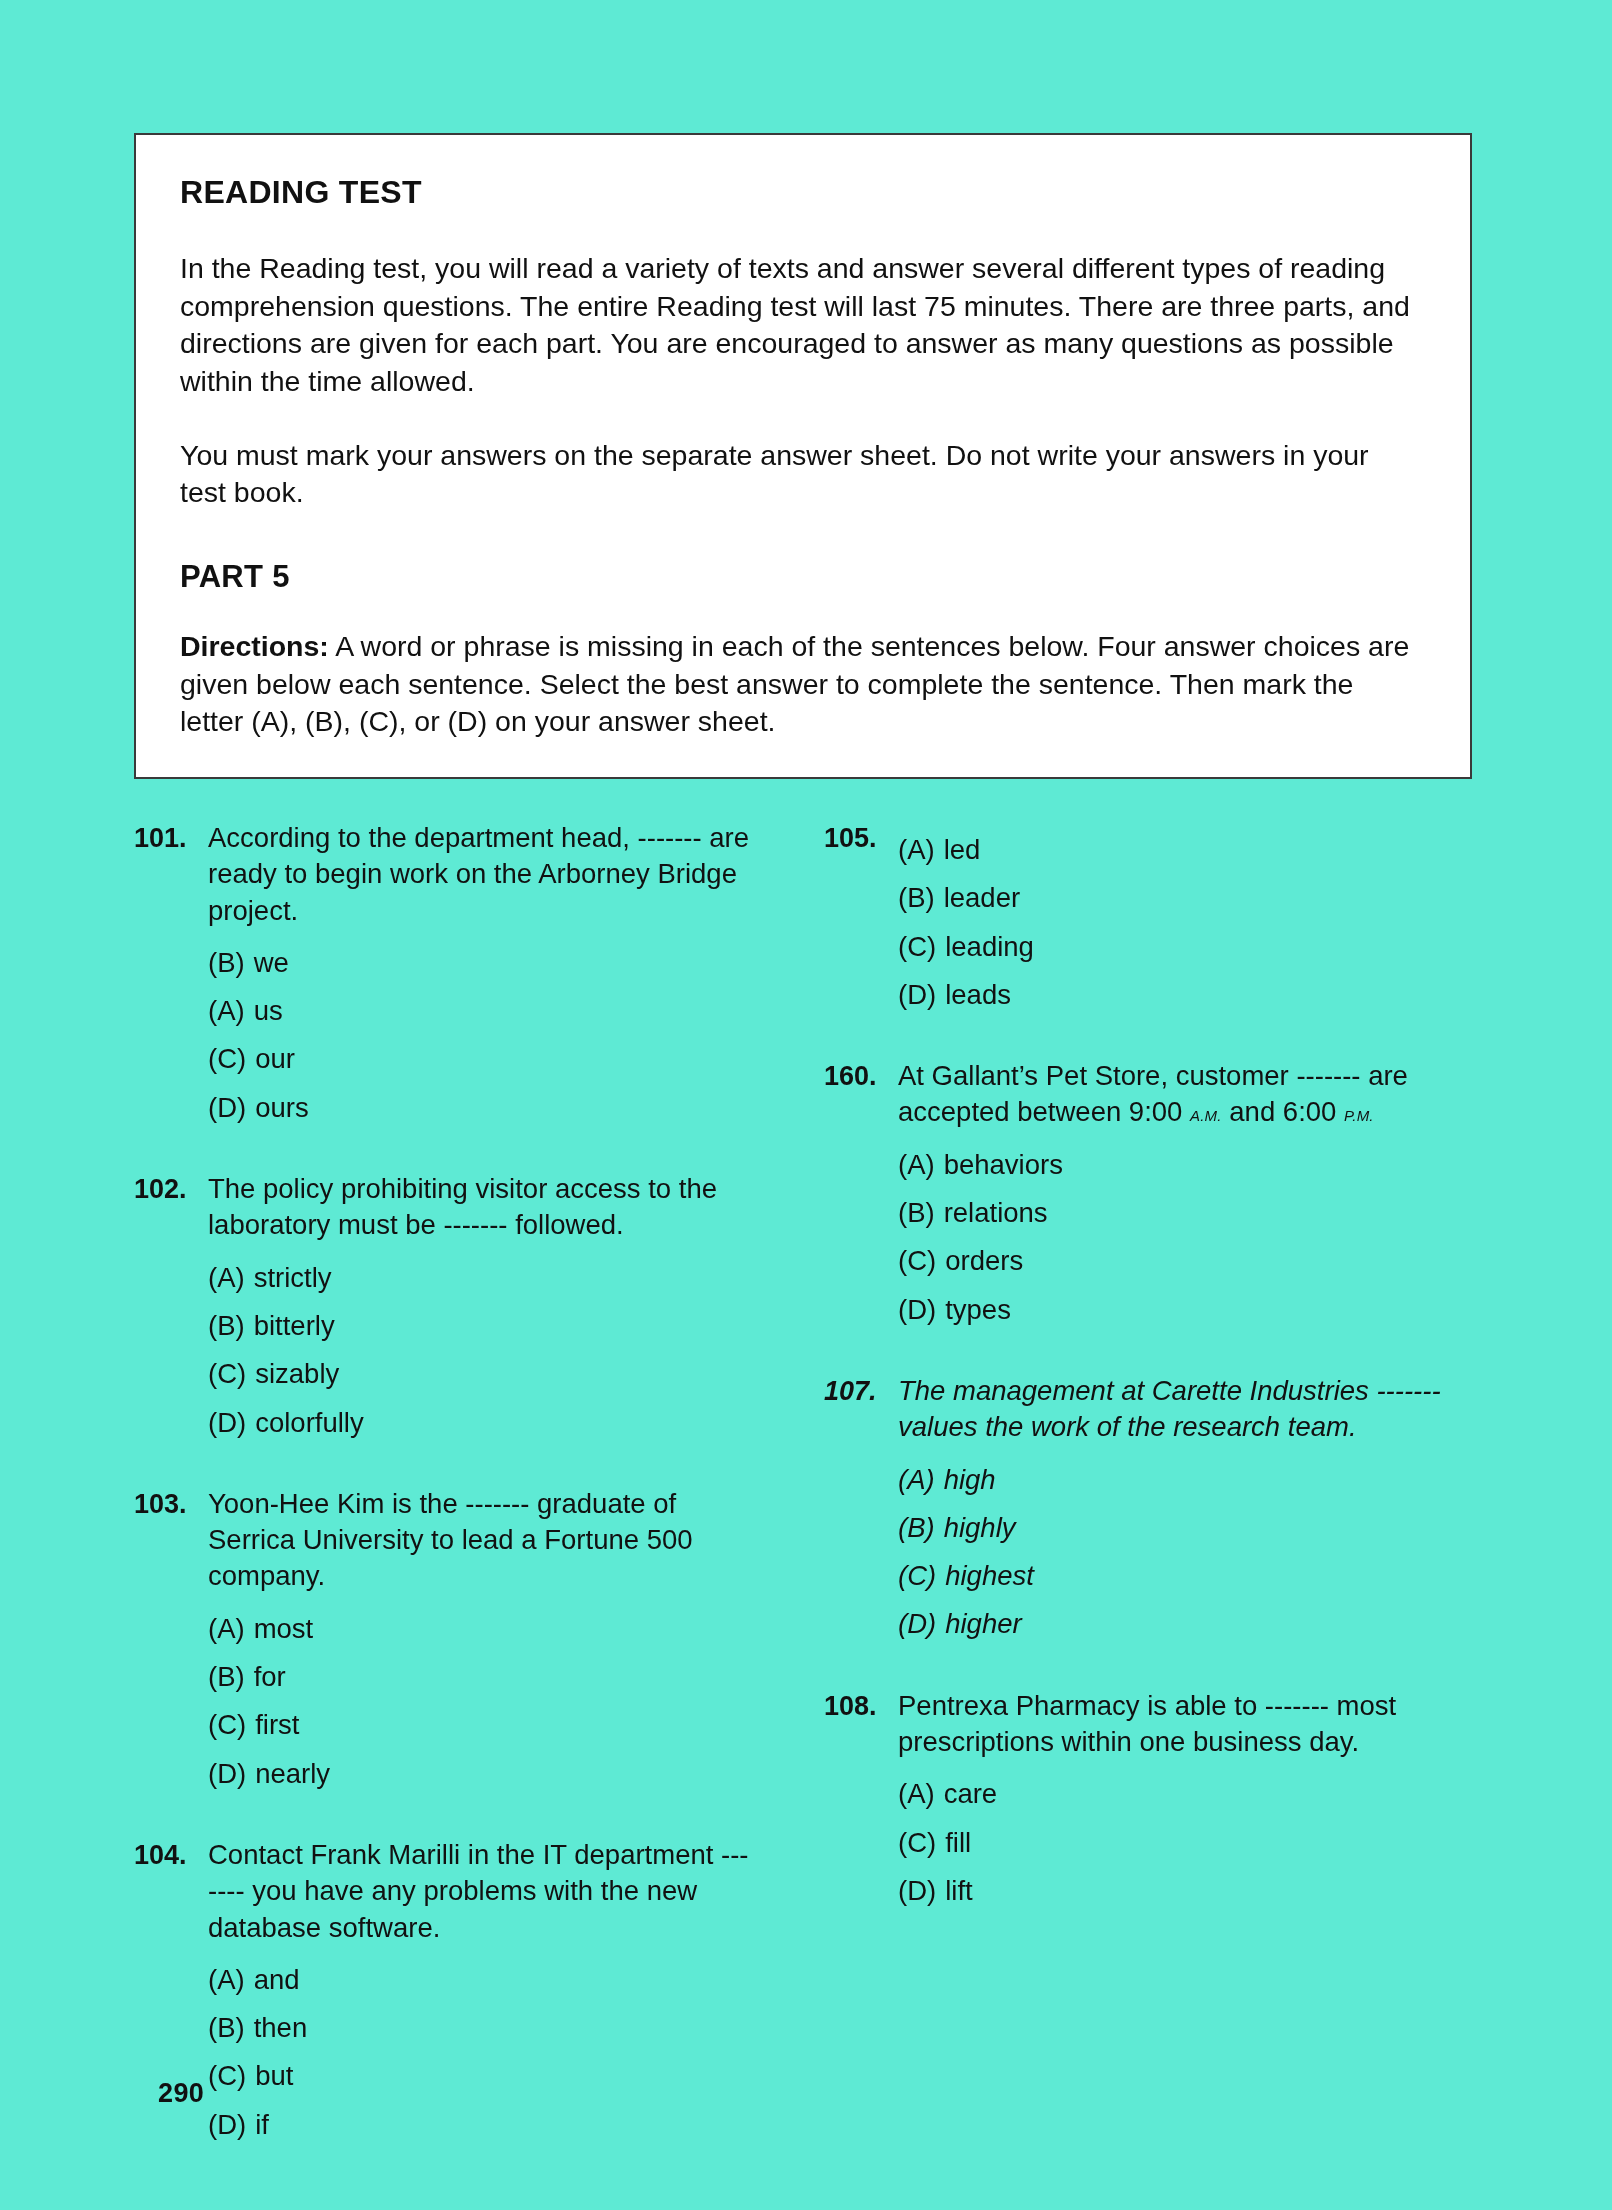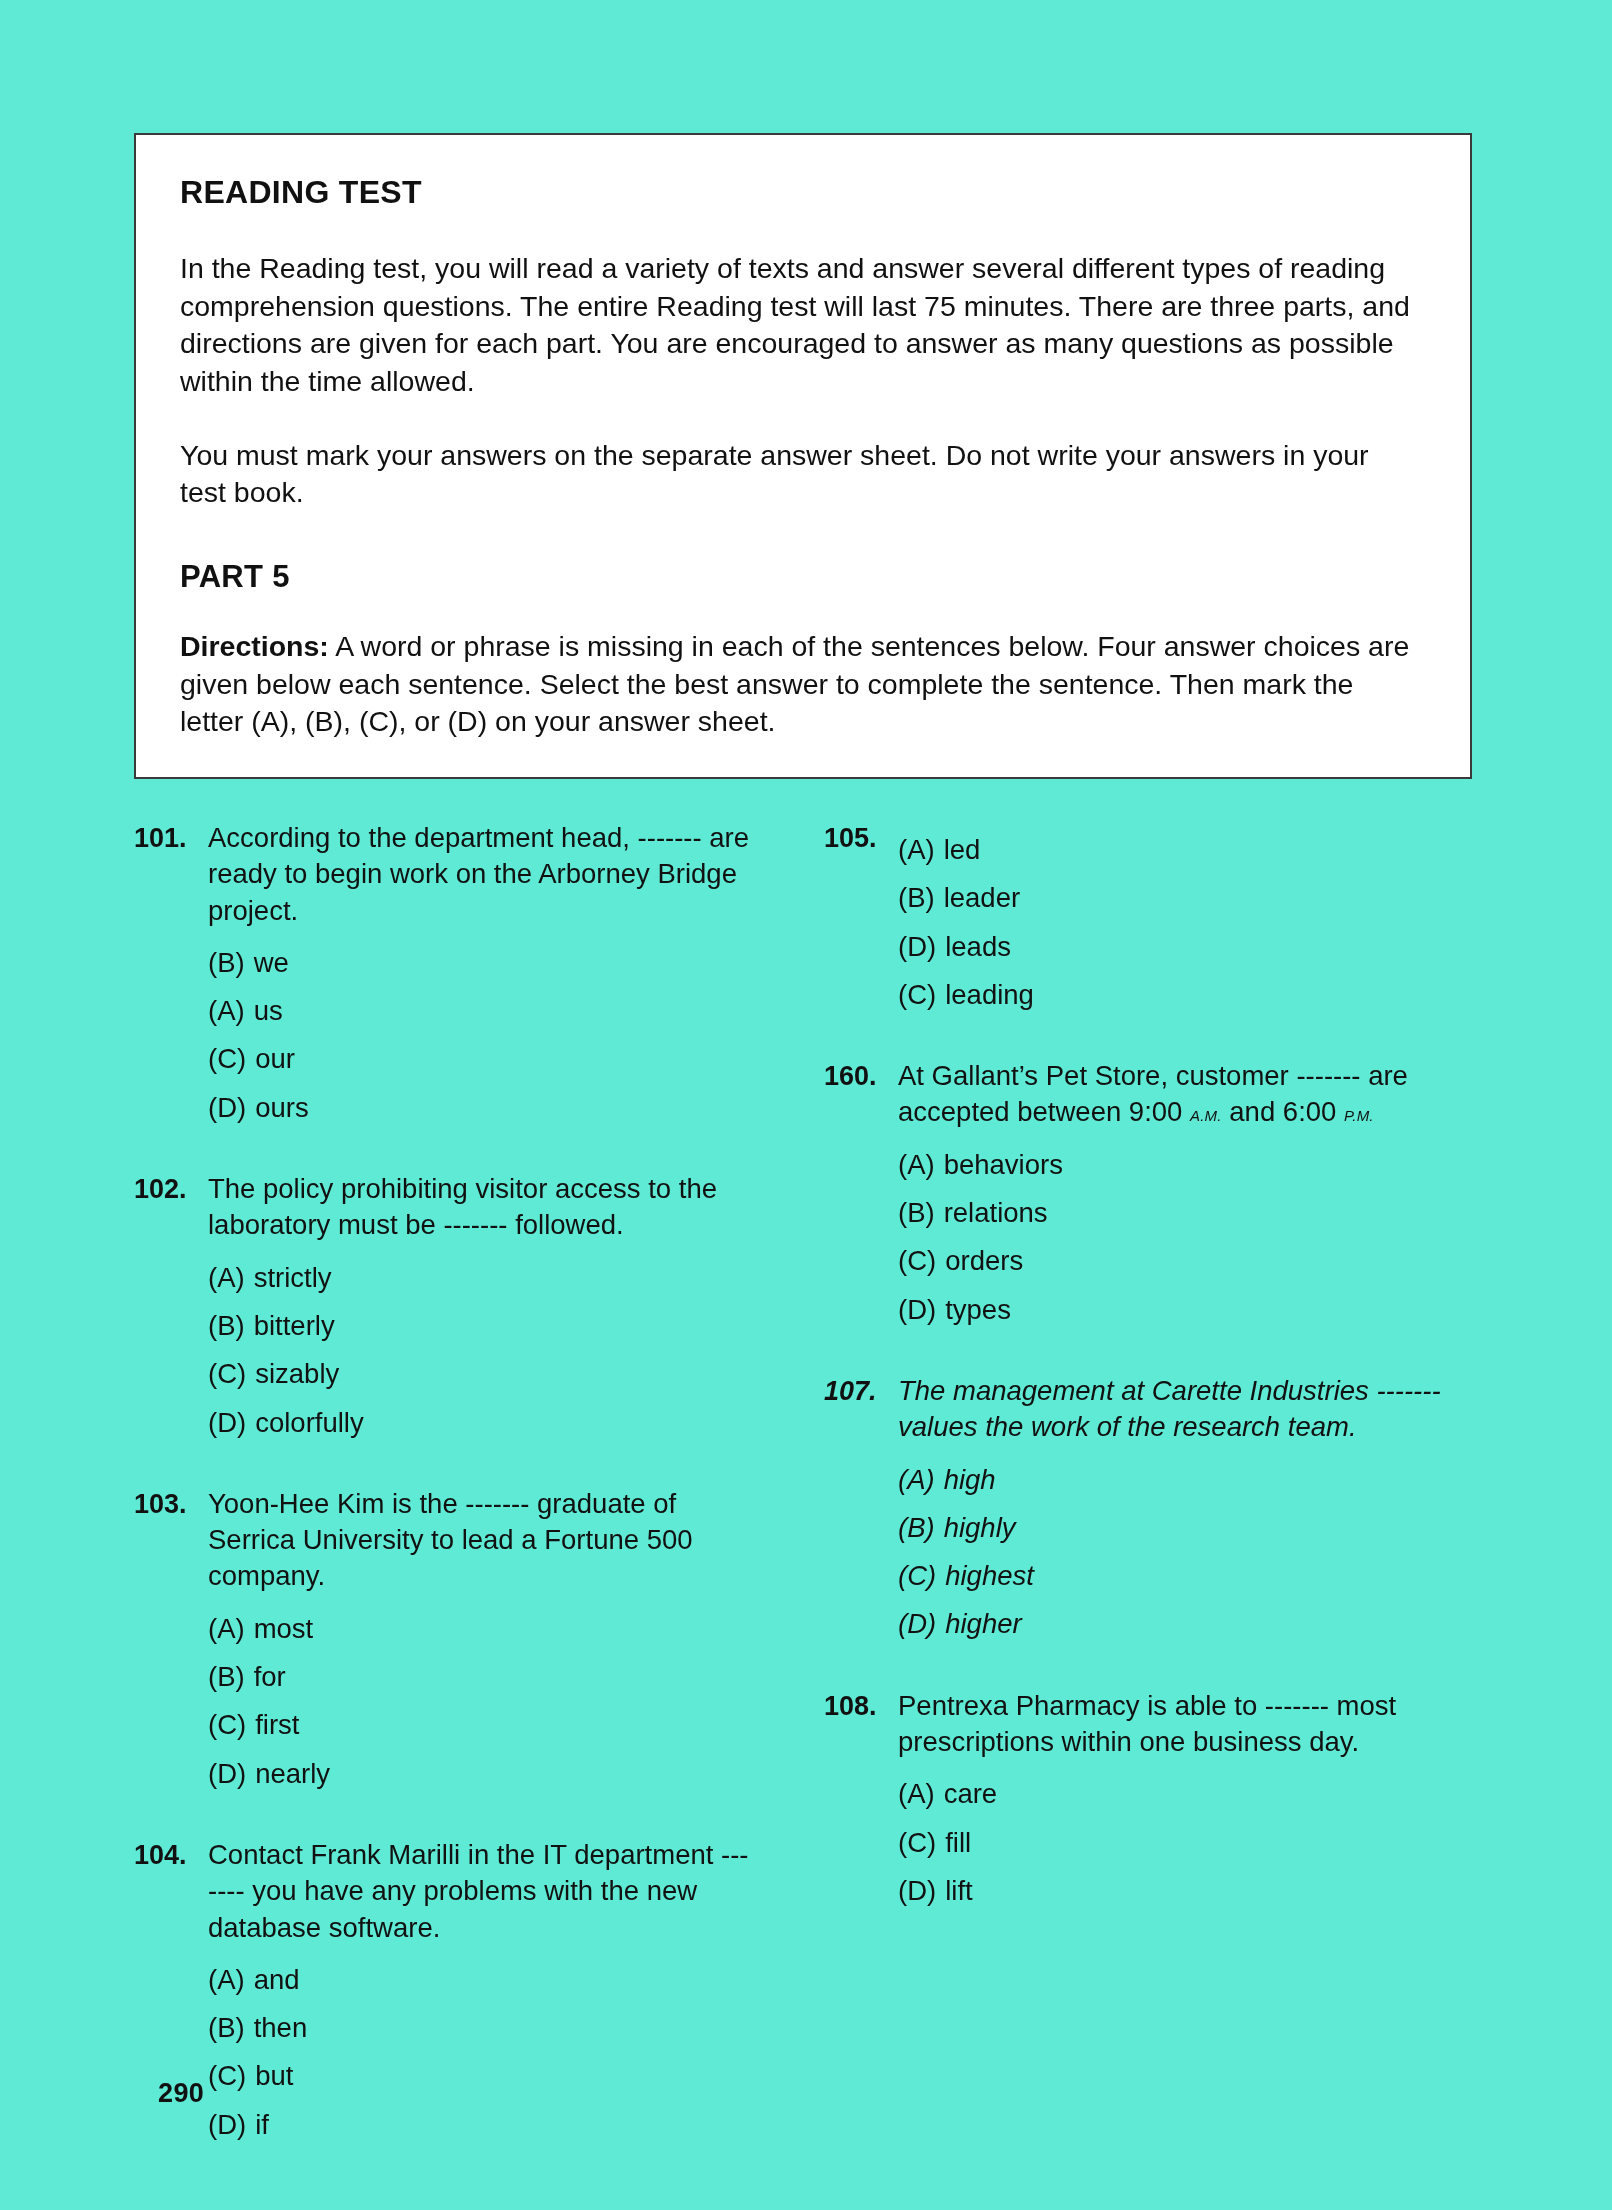--- a/index.html
+++ b/index.html
@@ -213,22 +213,22 @@
     </div>
 
     <div class="col col-right">
 
       <div class="q-block">
         <div class="q-num">105.</div>
         <div class="q-body">
           <ul class="choices">
             <li class="choice"><span class="choice-letter">(A)</span><span>led</span></li>
             <li class="choice"><span class="choice-letter">(B)</span><span>leader</span></li>
+            <li class="choice"><span class="choice-letter">(C)</span><span>leading</span></li>
             <li class="choice"><span class="choice-letter">(D)</span><span>leads</span></li>
-            <li class="choice"><span class="choice-letter">(C)</span><span>leading</span></li>
           </ul>
         </div>
       </div>
 
       <div class="q-block gap-106">
         <div class="q-num">160.</div>
         <div class="q-body">
           <p class="q-stem"><span>At Gallant’s Pet Store, customer ------- are accepted between 9:00 </span><span class="smallcaps">A.M.</span><span> and 6:00 </span><span class="smallcaps">P.M.</span></p>
           <ul class="choices">
             <li class="choice"><span class="choice-letter">(A)</span><span>behaviors</span></li>

